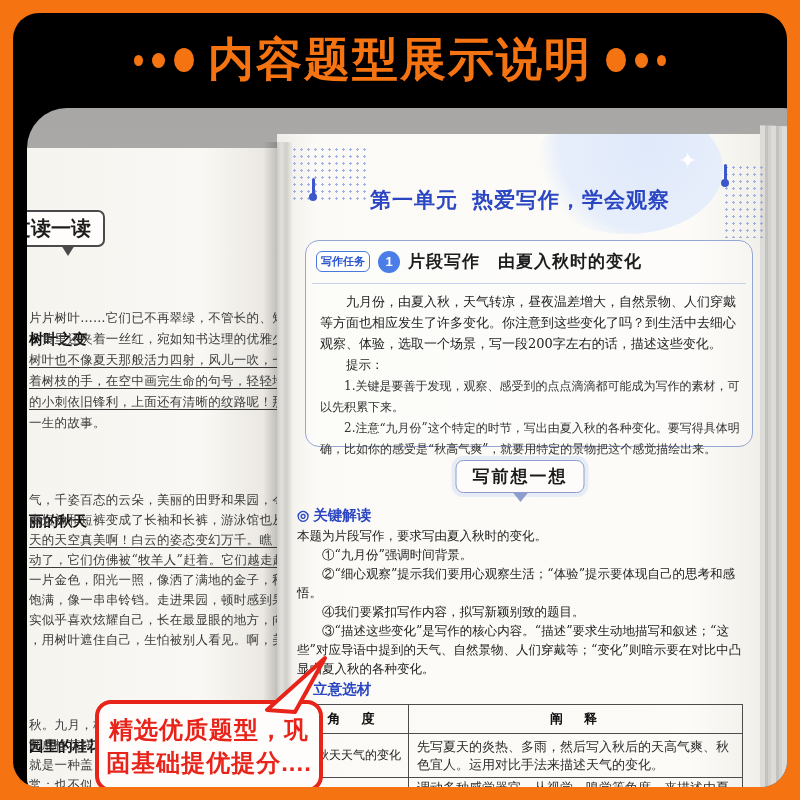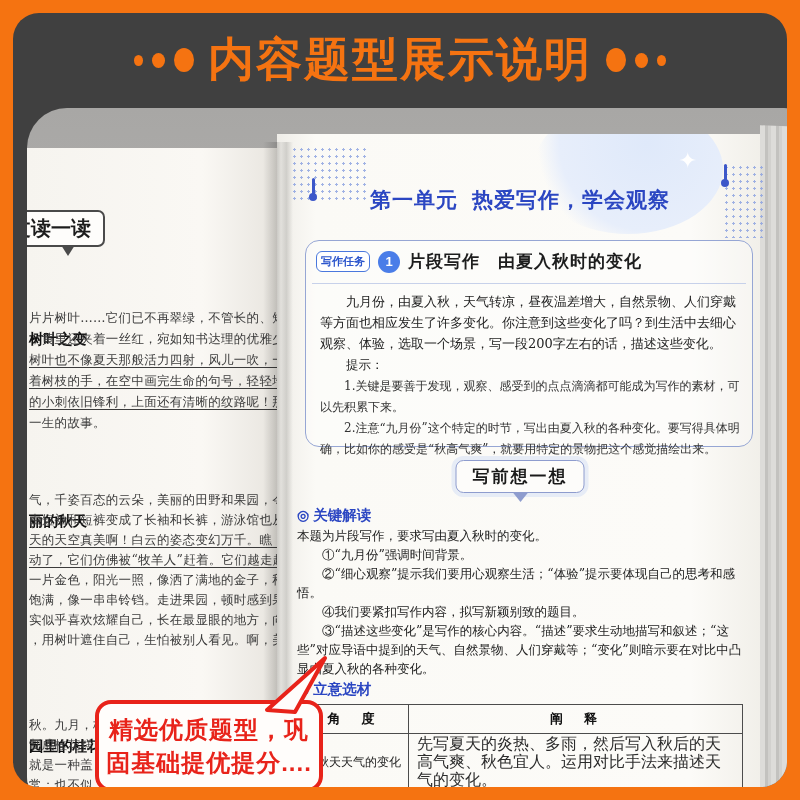--- a/index.html
+++ b/index.html
@@ -1,18 +1,18 @@
 <!DOCTYPE html>
 <html><head>
 <meta charset="utf-8">
 <style>
   html,body{margin:0;padding:0;}
   .canvas{position:relative;width:800px;height:800px;background:#f57311;overflow:hidden;
           font-family:"Liberation Sans",sans-serif;}
-  .inner{position:absolute;inset:13px;background:#404040;border-radius:26px;overflow:hidden;}
+  .inner{position:absolute;inset:13px;background:#000000;border-radius:26px;overflow:hidden;}
 
   
   .banner{position:absolute;top:8px;left:0;right:0;height:78px;display:flex;align-items:center;justify-content:center;gap:14px;}
   .banner-title{font-size:46px;font-weight:bold;color:#f57311;letter-spacing:2px;}
   .dots{display:flex;align-items:center;gap:9px;}
   .dot{background:#f57311;border-radius:50%;}
   .d1{width:9px;height:11px;} .d2{width:13px;height:15px;} .d3{width:20px;height:24px;}
 
   
   .photo{position:absolute;left:14px;top:95px;width:773px;height:695px;overflow:hidden;
@@ -78,21 +78,21 @@
   .sec-head{font-weight:bold;font-size:14.5px;color:#2b46c2;height:22px;display:flex;align-items:center;gap:4px;}
   .sec-bullet{color:#2b46c2;font-size:14px;}
   .intro{font-family:"DejaVu Serif",serif;font-size:12.5px;color:#222;line-height:19px;}
   .pt{font-family:"DejaVu Serif",serif;font-size:12.5px;color:#222;line-height:19px;text-indent:2em;}
   .mat-head{}
 
   table.mat{border-collapse:collapse;width:446px;margin-top:4px;}
   table.mat th,table.mat td{border:1px solid #4c4c4c;}
   table.mat th{font-size:13px;font-weight:bold;color:#111;height:26px;font-family:"Liberation Sans",sans-serif;letter-spacing:4px;}
   td.angle{width:108px;text-align:center;font-family:"DejaVu Serif",serif;font-size:12px;color:#222;}
-  td.explain{font-family:"DejaVu Serif",serif;font-size:16px;color:#2c2c2c;line-height:18px;padding:1px 8px;}
+  td.explain{font-family:"DejaVu Serif",serif;font-size:13px;color:#2c2c2c;line-height:18px;padding:1px 8px;}
   tr.r1{height:44px;} tr.r2{height:44px;}
 </style>
 </head>
 <body>
 
 <div class="canvas">
   <div class="inner">
 
     <div class="banner">
       <div class="dots">

